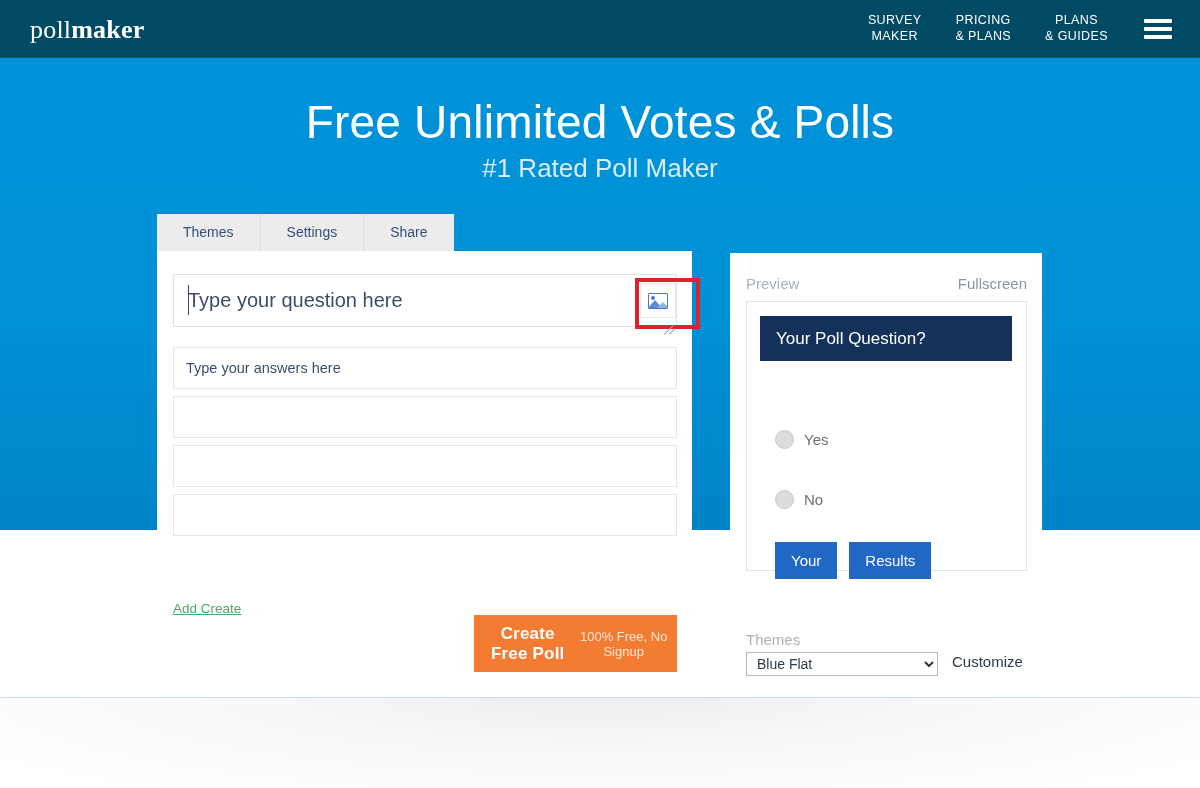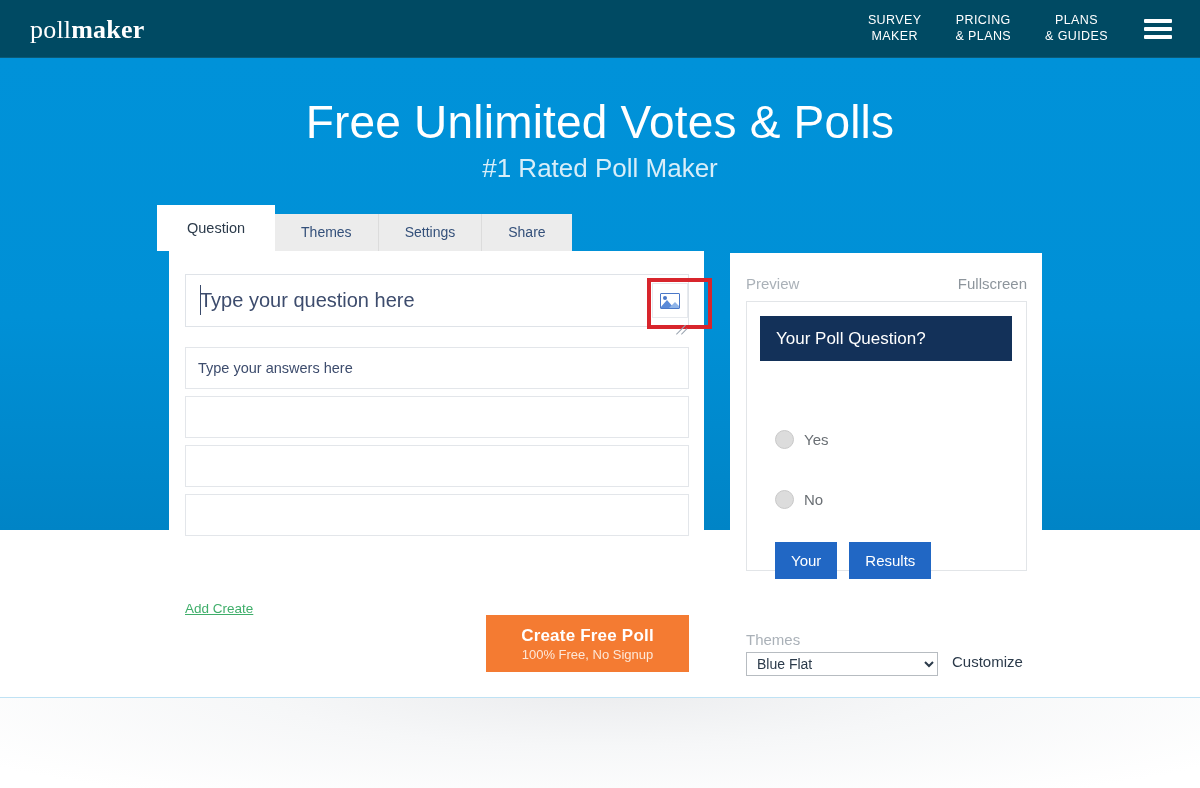--- a/index.html
+++ b/index.html
@@ -133,21 +133,20 @@
     border-right: none;
     font-size: 14.5px;
   }
 
   .builder-card {
     position: absolute;
     left: 157px; top: 193px;
     width: 535px;
     height: 441px;
     background: #ffffff;
-    margin-left: 12px;
   }
 
   .q-wrap {
     position: absolute;
     left: 16px; top: 23px;
     width: 504px;
     height: 53px;
   }
   .q-input {
     width: 504px;
@@ -268,21 +267,20 @@
     position: absolute;
     left: 317px; top: 364px;
     width: 203px;
     height: 57px;
     background: #f47b32;
     border: none;
     color: #ffffff;
     cursor: pointer;
     font-family: "Liberation Sans", sans-serif;
     display: flex;
-    flex-direction: column;
     align-items: center;
     justify-content: center;
     gap: 1px;
   }
   .create-btn .l1 { font-size: 17px; font-weight: 700; letter-spacing: .2px; }
   .create-btn .l2 { font-size: 13px; font-weight: 400; color: #fde8d8; }
 
   
   .preview-panel {
     position: absolute;
@@ -424,21 +422,20 @@
       <span></span>
       <span></span>
     </div>
   </div>
 
   <div class="hero">
     <div class="hero-title">Free Unlimited Votes &amp; Polls</div>
     <div class="hero-sub">#1 Rated Poll Maker</div>
 
     <div class="builder-tabs">
-      <div class="tab active">Question</div>
       <div class="tab">Themes</div>
       <div class="tab">Settings</div>
       <div class="tab">Share</div>
     </div>
 
     <div class="builder-card">
 
       <div class="q-wrap">
         <input class="q-input" type="text" placeholder="Type your question here" style="">
         <div class="q-caret"></div>

